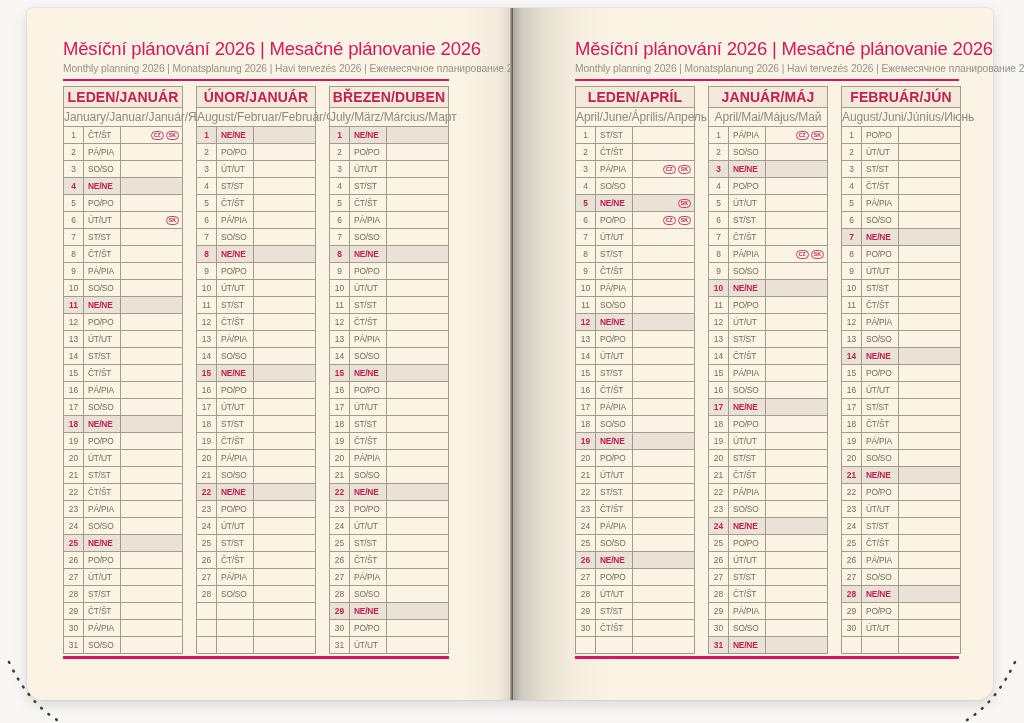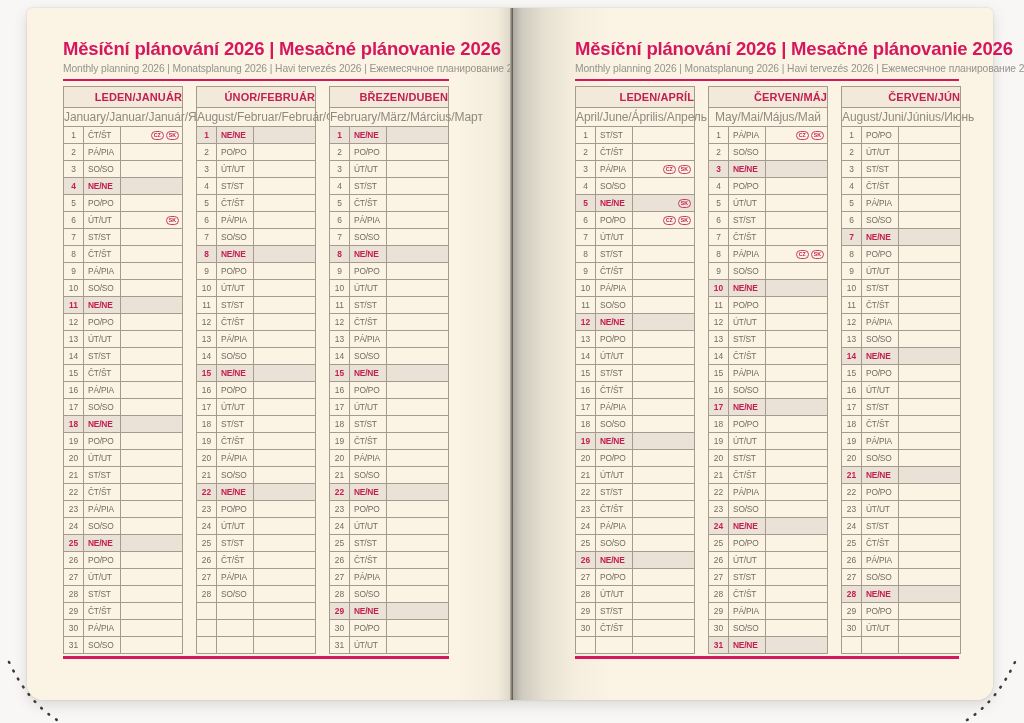--- a/index.html
+++ b/index.html
@@ -27,38 +27,38 @@
     background:linear-gradient(90deg,#a8a49b 0%,#cfcabf 2%,#e7e1d2 7%,#f5eedf 13%,#fbf4e5 21%,#fbf4e5 100%);
     border-radius:0 6px 16px 0;
   }
   .spine{position:absolute;left:483px;top:0;width:3px;height:100%;
     background:linear-gradient(90deg,#b8b3a7,#56524b);z-index:3;}
   .inner{position:relative;}
   .page-left .inner{margin:0 63px 0 36px;}
   .page-right .inner{margin:0 34px 0 63px;}
   .ptitle{
     padding-top:30px;text-align:center;
-    font-size:18.5px;font-weight:700;letter-spacing:-0.2px;
+    font-size:18.5px;font-weight:400;letter-spacing:-0.2px;
     color:#d6175c;line-height:22px;white-space:nowrap;
   }
   .psub{
     margin-top:3px;text-align:center;
     font-size:10.3px;color:#97918a;letter-spacing:-0.1px;white-space:nowrap;
   }
   .toprule{margin-top:5px;height:2px;background:#d6175c;}
   .botrule{margin-top:2px;height:2.5px;background:#d6175c;}
   .tables{margin-top:5px;display:flex;gap:13px;}
   .mtable{
     width:120px;box-sizing:border-box;
     border:1px solid #a59a8b;background:#fbf4e5;
   }
   .mhead{
-    height:20px;line-height:20px;text-align:right;
+    height:20px;line-height:20px;text-align:center;
     background:#f2e9da;color:#c32050;
-    font-size:11px;font-weight:700;letter-spacing:0.1px;white-space:nowrap;
+    font-size:14px;font-weight:700;letter-spacing:0.1px;white-space:nowrap;
   }
   .msub{
     height:18px;line-height:18px;text-align:center;
     border-top:1px solid #a59a8b;
     color:#8f897f;font-size:12px;letter-spacing:-0.1px;white-space:nowrap;
   }
   .drow{
     display:flex;height:16px;line-height:16px;
     border-top:1px solid #a59a8b;
     font-size:8.4px;color:#726a5f;
@@ -252,21 +252,21 @@
                 </div>
                 <div class="drow">
                   <div class="c-num">31</div>
                   <div class="c-wd">SO/SO</div>
                   <div class="c-note"></div>
                 </div>
               </div>
             </div>
           <div class="month-slot">
               <div class="mtable">
-                <div class="mhead">ÚNOR/FEBRUÁR</div>
+                <div class="mhead">ÚNOR/JANUÁR</div>
                 <div class="msub">August/Februar/Február/Февраль</div>
                 <div class="drow sun">
                   <div class="c-num">1</div>
                   <div class="c-wd">NE/NE</div>
                   <div class="c-note"></div>
                 </div>
                 <div class="drow">
                   <div class="c-num">2</div>
                   <div class="c-wd">PO/PO</div>
                   <div class="c-note"></div>
@@ -414,21 +414,21 @@
                 <div class="drow">
                   <div class="c-num"></div>
                   <div class="c-wd"></div>
                   <div class="c-note"></div>
                 </div>
               </div>
             </div>
           <div class="month-slot">
               <div class="mtable">
                 <div class="mhead">BŘEZEN/DUBEN</div>
-                <div class="msub">February/März/Március/Март</div>
+                <div class="msub">July/März/Március/Март</div>
                 <div class="drow sun">
                   <div class="c-num">1</div>
                   <div class="c-wd">NE/NE</div>
                   <div class="c-note"></div>
                 </div>
                 <div class="drow">
                   <div class="c-num">2</div>
                   <div class="c-wd">PO/PO</div>
                   <div class="c-note"></div>
                 </div>
@@ -754,22 +754,22 @@
                 </div>
                 <div class="drow">
                   <div class="c-num"></div>
                   <div class="c-wd"></div>
                   <div class="c-note"></div>
                 </div>
               </div>
             </div>
           <div class="month-slot">
               <div class="mtable">
-                <div class="mhead">ČERVEN/MÁJ</div>
-                <div class="msub">May/Mai/Május/Май</div>
+                <div class="mhead">JANUÁR/MÁJ</div>
+                <div class="msub">April/Mai/Május/Май</div>
                 <div class="drow">
                   <div class="c-num">1</div>
                   <div class="c-wd">PÁ/PIA</div>
                   <div class="c-note">
                     <span class="badge">CZ</span>
                     <span class="badge">SK</span>
                   </div>
                 </div>
                 <div class="drow">
                   <div class="c-num">2</div>
@@ -921,21 +921,21 @@
                 </div>
                 <div class="drow sun">
                   <div class="c-num">31</div>
                   <div class="c-wd">NE/NE</div>
                   <div class="c-note"></div>
                 </div>
               </div>
             </div>
           <div class="month-slot">
               <div class="mtable">
-                <div class="mhead">ČERVEN/JÚN</div>
+                <div class="mhead">FEBRUÁR/JÚN</div>
                 <div class="msub">August/Juni/Június/Июнь</div>
                 <div class="drow">
                   <div class="c-num">1</div>
                   <div class="c-wd">PO/PO</div>
                   <div class="c-note"></div>
                 </div>
                 <div class="drow">
                   <div class="c-num">2</div>
                   <div class="c-wd">ÚT/UT</div>
                   <div class="c-note"></div>

